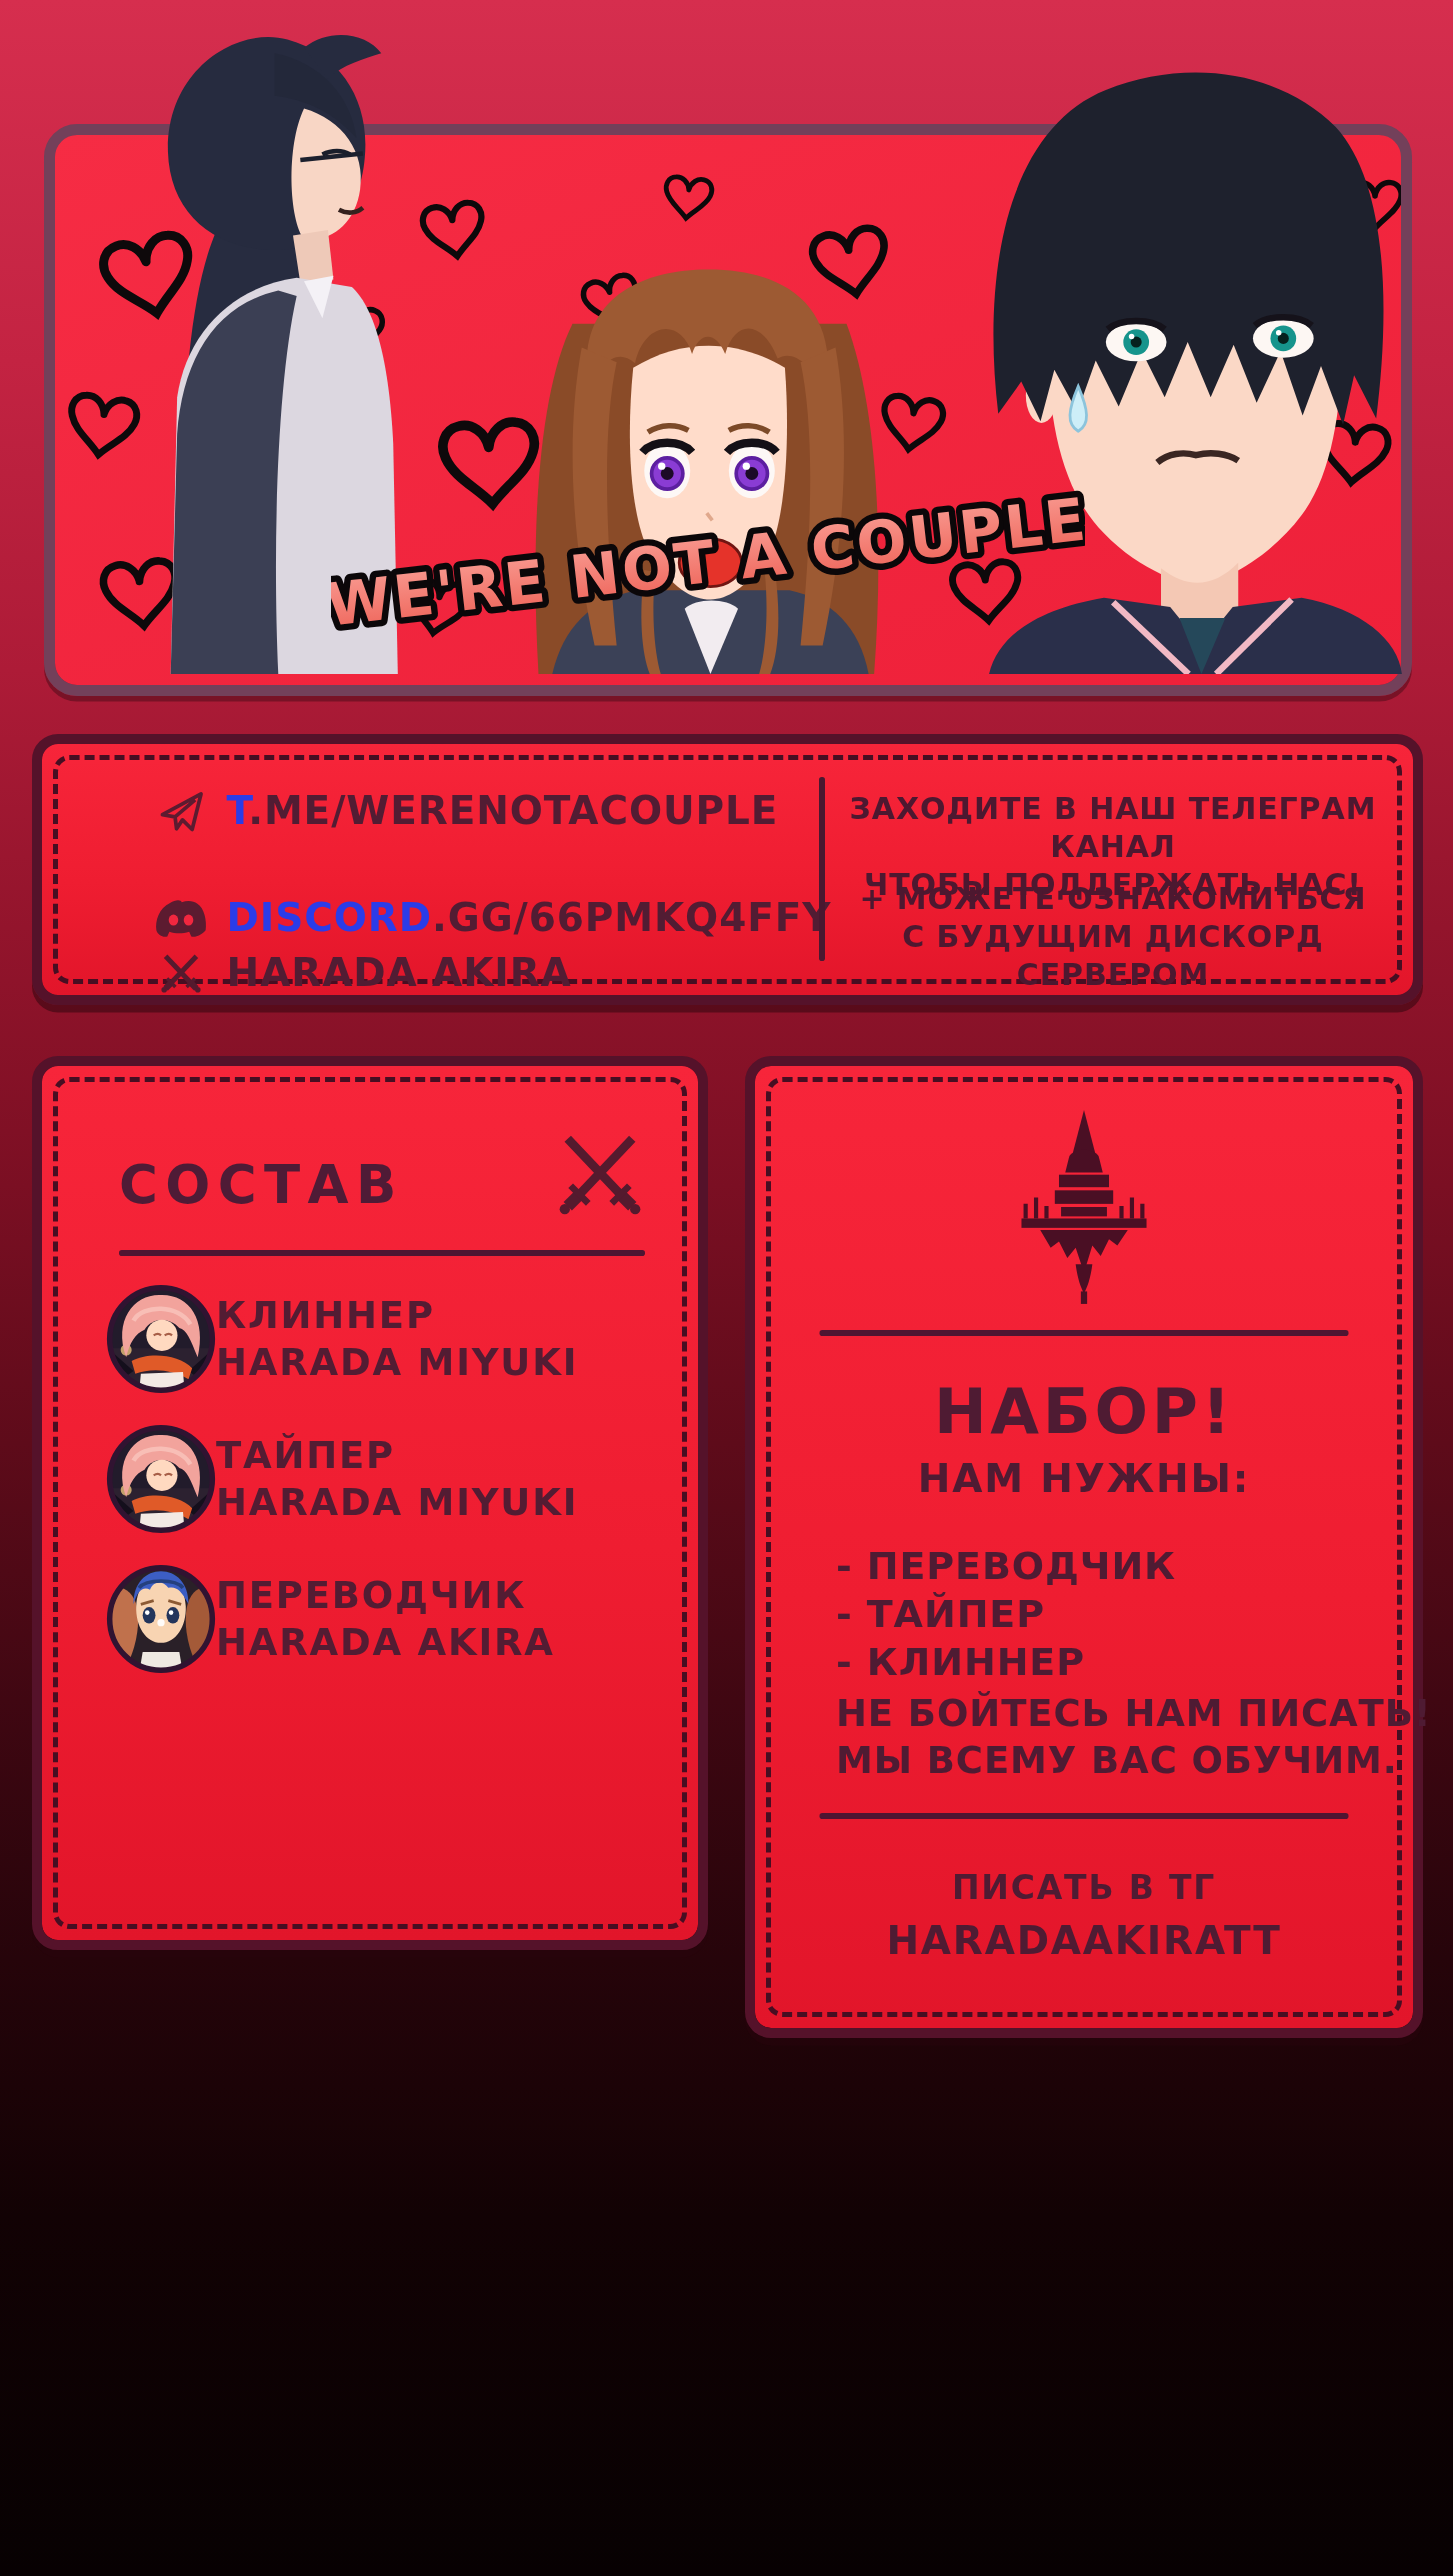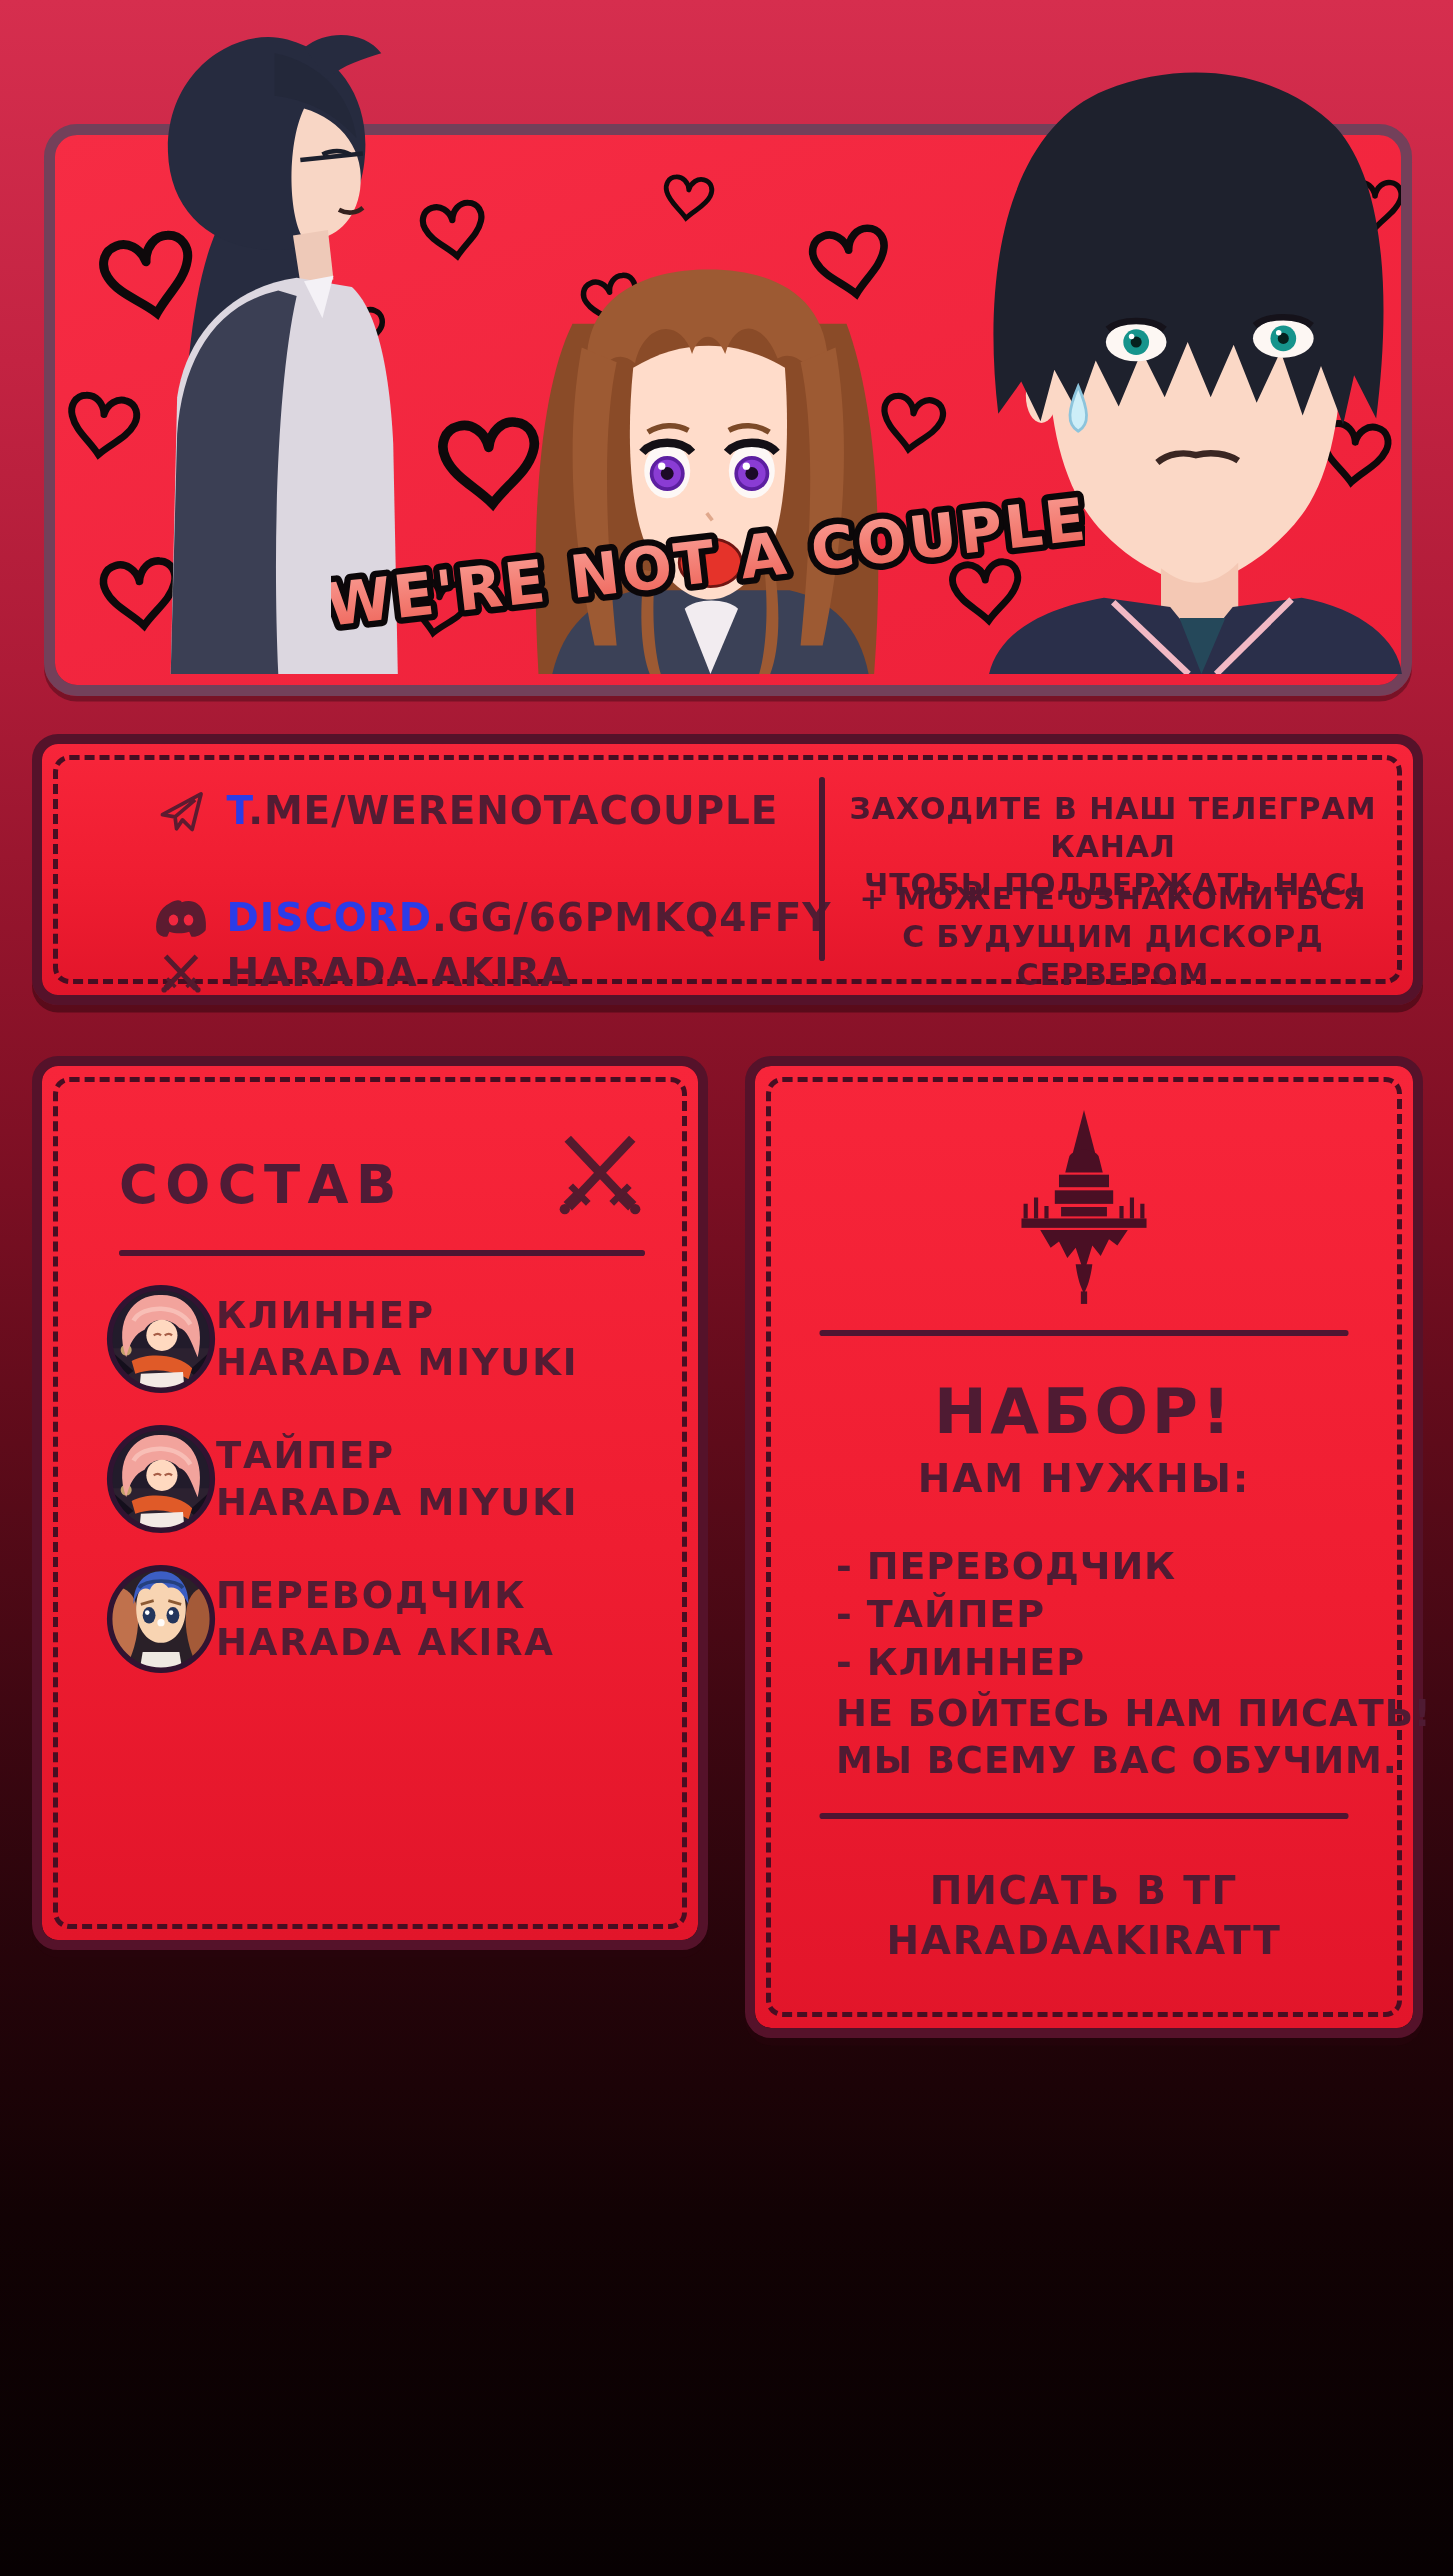--- a/index.html
+++ b/index.html
@@ -360,18 +360,18 @@
 
     <div class="rl" style="top:478px;">- ПЕРЕВОДЧИК</div>
     <div class="rl" style="top:526px;">- ТАЙПЕР</div>
     <div class="rl" style="top:574px;">- КЛИННЕР</div>
 
     <div class="rl" style="top:626px;font-size:37px;">НЕ БОЙТЕСЬ НАМ ПИСАТЬ!</div>
     <div class="rl" style="top:673px;font-size:37px;">МЫ ВСЕМУ ВАС ОБУЧИМ.</div>
 
     <div class="mline" style="left:50%;top:747px;width:529px;transform:translateX(-50%);"></div>
 
-    <div class="rc" style="top:802px;font-size:39px;letter-spacing:1.8px;">ПИСАТЬ В ТГ</div>
+    <div class="rc" style="top:802px;font-size:33px;letter-spacing:1.8px;">ПИСАТЬ В ТГ</div>
     <div class="rc" style="top:852px;font-size:39px;letter-spacing:1.8px;">HARADAAKIRATT</div>
   </div>
 
 </div>
 
 
 </body></html>

